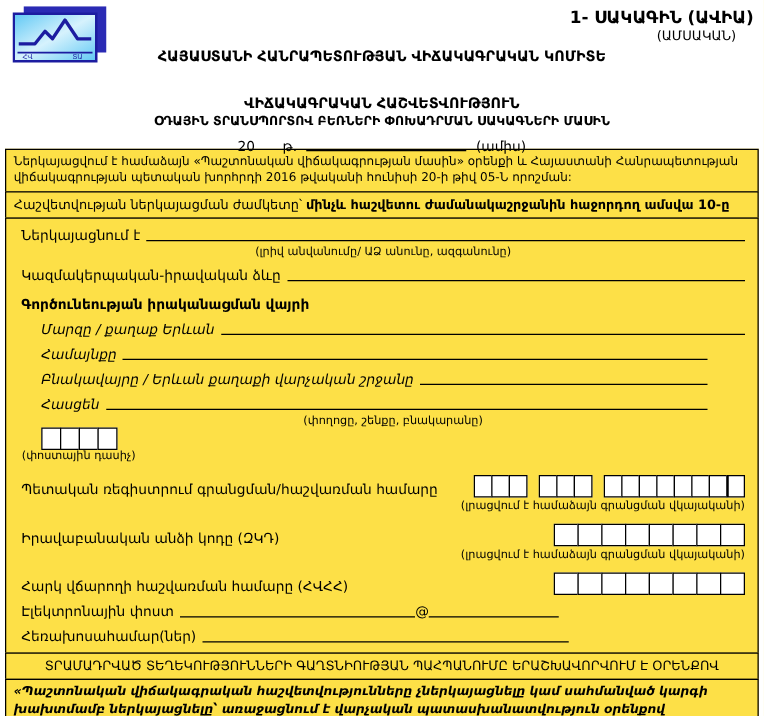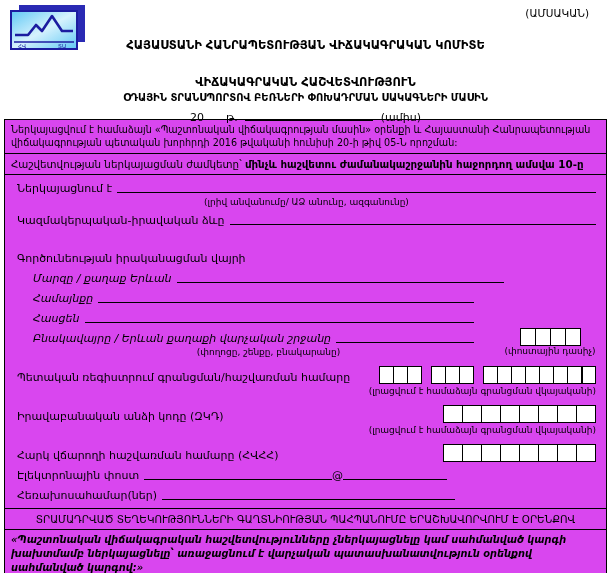--- a/index.html
+++ b/index.html
@@ -16,38 +16,38 @@
   .committee { text-align:center; font-weight:bold; font-size:11.5px; margin-top:33px; }
   .report-type { text-align:center; font-weight:bold; font-size:11.5px; margin-top:23px; }
   .report-title { text-align:center; font-weight:bold; font-size:10px; margin-top:3px; }
   .year-line { text-align:center; font-size:11px; margin-top:6px; }
   .year-line .gap { display:inline-block; width:22px; }
   .ul { display:inline-block; border-bottom:1px solid #000; height:12px; vertical-align:baseline; }
   .month-ul { width:128px; margin:0 4px; }
 
   
   .boxes { margin:0 4px; }
-  .box { border:1px solid #000; margin-top:-1px; background:#d946ef; }
+  .box { border:1px solid #000; margin-top:-1px; background:#fde047; }
   .box1 { font-size:9.6px; line-height:1.4; padding:3px 6px; }
   .box2 { font-size:10.3px; padding:4px 6px; }
   .box4 { font-size:10.3px; padding:4px 20px; text-align:center; }
   .box5 { font-size:9.8px; font-weight:bold; font-style:italic; line-height:1.45; padding:3px 6px; }
 
   
   .box3 { padding:0 10px 6px 12px; }
   .frow { display:flex; align-items:flex-end; font-size:11px; margin-top:6px; }
   .frow .lbl { white-space:nowrap; margin-right:5px; }
   .frow .ul { margin-bottom:2px; }
   .grow { flex:1; }
   .hint { font-size:9px; color:#000; }
   .center-hint { text-align:center; margin-top:2px; }
-  .sect-title { font-weight:normal; font-size:11px; margin-top:25px; }
+  .sect-title { font-weight:bold; font-size:11px; margin-top:10px; }
   .it { font-style:italic; }
 
-  .loc-wrap { display:flex; }
+  .loc-wrap { display:flex;flex-direction:column; }
   .loc-left { flex:1; padding-left:16px; }
   .loc-right { width:92px; display:flex; flex-direction:column; justify-content:flex-end;
                align-items:center; padding-bottom:1px; }
   .mr30 { margin-right:30px; }
 
   .cells { display:flex; }
   .cell { width:16px; height:18px; background:#fff; border:1px solid #000; margin-left:-1px; }
   .cell:first-child { margin-left:0; }
   .cell-sm { width:15px; }
   .cell-lg { width:20px; }
@@ -82,20 +82,21 @@
       </defs>
       <rect x="9" y="0" width="66" height="37" fill="#2a2ab4"></rect>
       <rect x="1" y="6" width="66" height="38" fill="url(#lg)" stroke="#1c1ca0" stroke-width="2"></rect>
       <polyline points="5,30 18,30 26,20 32,26 42,11 52,26 63,26" fill="none" stroke="#1c1ca0" stroke-width="2.6" stroke-linejoin="round"></polyline>
       <line x1="4" y1="37" x2="64" y2="37" stroke="#1c1ca0" stroke-width="1.4"></line>
       <text x="8" y="42.5" font-size="5.5" fill="#1c1ca0">ՀՎ</text>
       <text x="48" y="42.5" font-size="5.5" fill="#1c1ca0">ՏԱ</text>
     </svg>
 
     <div class="code-block">
+      <div class="form-code">1- ՍԱԿԱԳԻՆ (ԱՎԻԱ)</div>
       <div class="form-period">(ԱՄՍԱԿԱՆ)</div>
     </div>
 
     <div class="committee">ՀԱՅԱՍՏԱՆԻ ՀԱՆՐԱՊԵՏՈՒԹՅԱՆ ՎԻՃԱԿԱԳՐԱԿԱՆ ԿՈՄԻՏԵ</div>
     <div class="report-type">ՎԻՃԱԿԱԳՐԱԿԱՆ ՀԱՇՎԵՏՎՈՒԹՅՈՒՆ</div>
     <div class="report-title">ՕԴԱՅԻՆ  ՏՐԱՆՍՊՈՐՏՈՎ ԲԵՌՆԵՐԻ ՓՈԽԱԴՐՄԱՆ ՍԱԿԱԳՆԵՐԻ ՄԱՍԻՆ</div>
 
     <div class="year-line">
       <span>20</span><span class="gap"></span><span>թ.</span>
       <span class="ul month-ul"></span>
@@ -133,25 +134,25 @@
         <div class="loc-left">
           <div class="frow">
             <span class="lbl it">Մարզը / քաղաք Երևան</span>
             <span class="ul grow"></span>
           </div>
           <div class="frow">
             <span class="lbl it">Համայնքը</span>
             <span class="ul grow mr30"></span>
           </div>
           <div class="frow">
+            <span class="lbl it">Բնակավայրը / Երևան քաղաքի վարչական շրջանը</span>
+            <span class="ul grow mr30"></span>
+          </div>
+          <div class="frow">
             <span class="lbl it">Հասցեն</span>
-            <span class="ul grow mr30"></span>
-          </div>
-          <div class="frow">
-            <span class="lbl it">Բնակավայրը / Երևան քաղաքի վարչական շրջանը</span>
             <span class="ul grow mr30"></span>
           </div>
           <div class="hint center-hint">(փողոցը, շենքը, բնակարանը)</div>
         </div>
         <div class="loc-right">
           <div class="cells">
             <span class="cell"></span>
             <span class="cell"></span>
             <span class="cell"></span>
             <span class="cell"></span>

